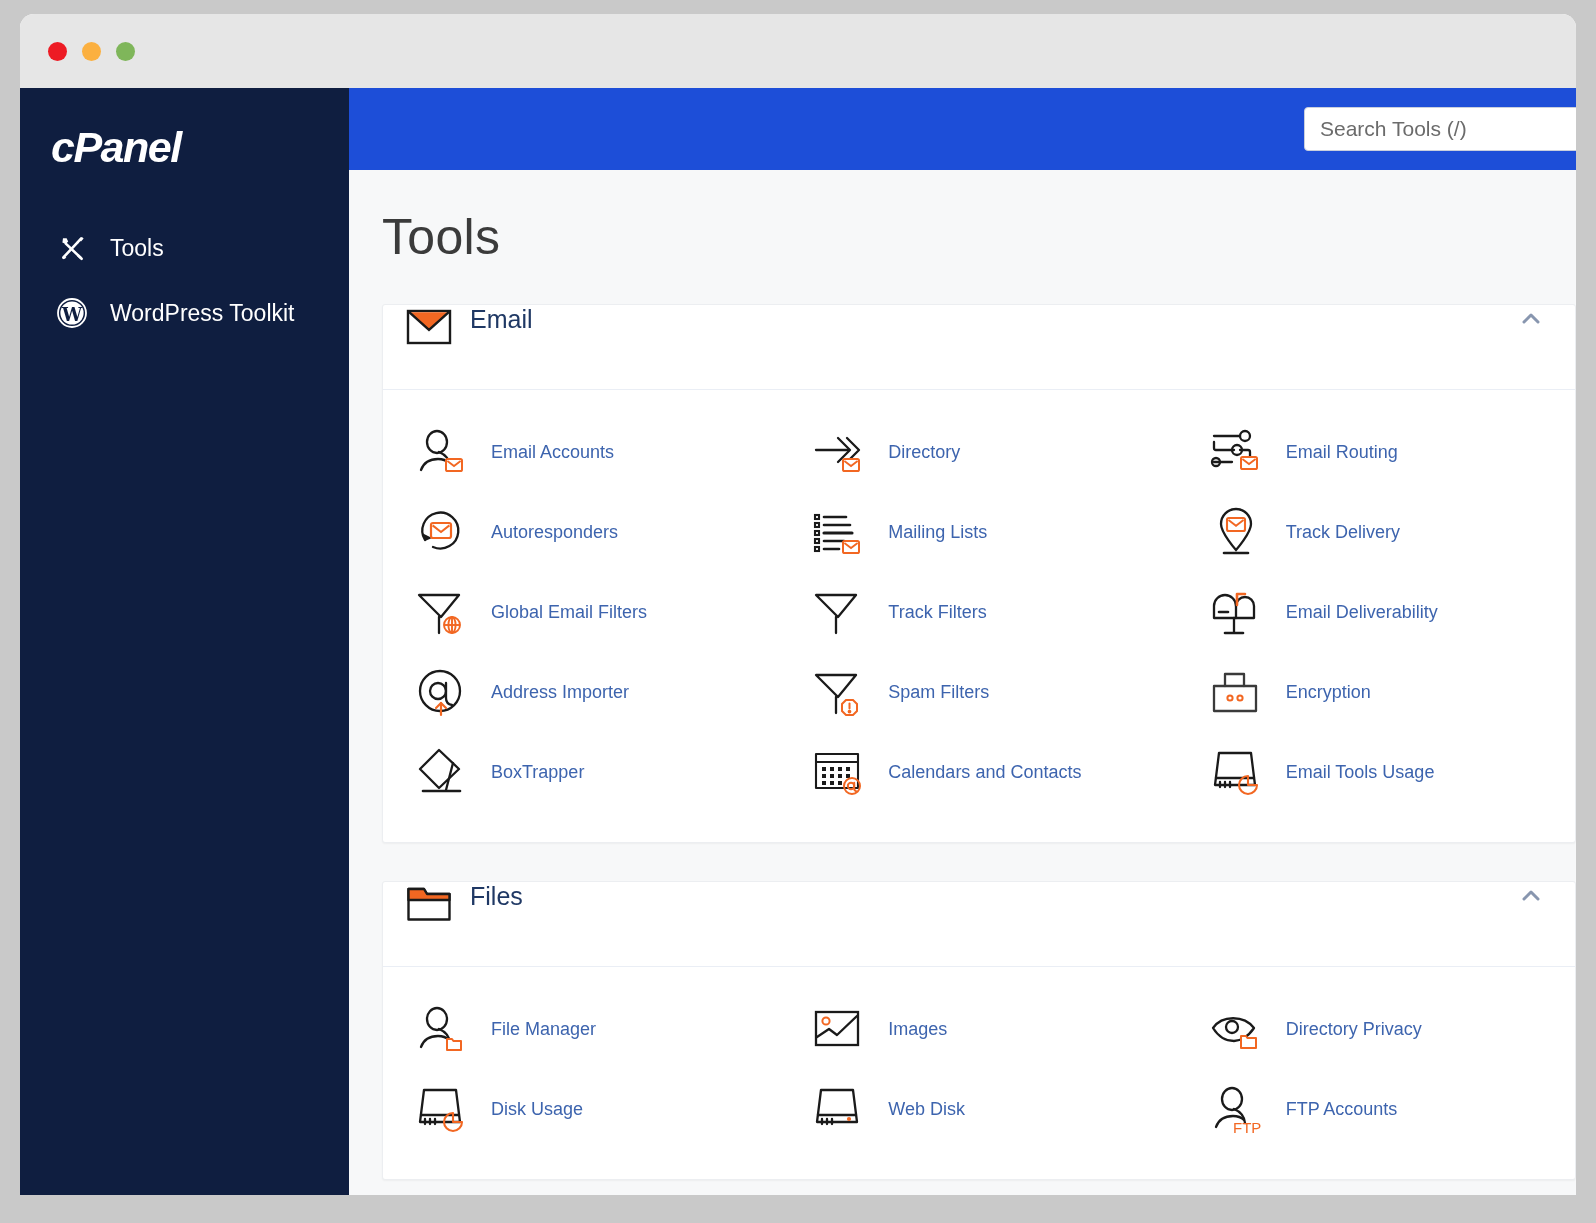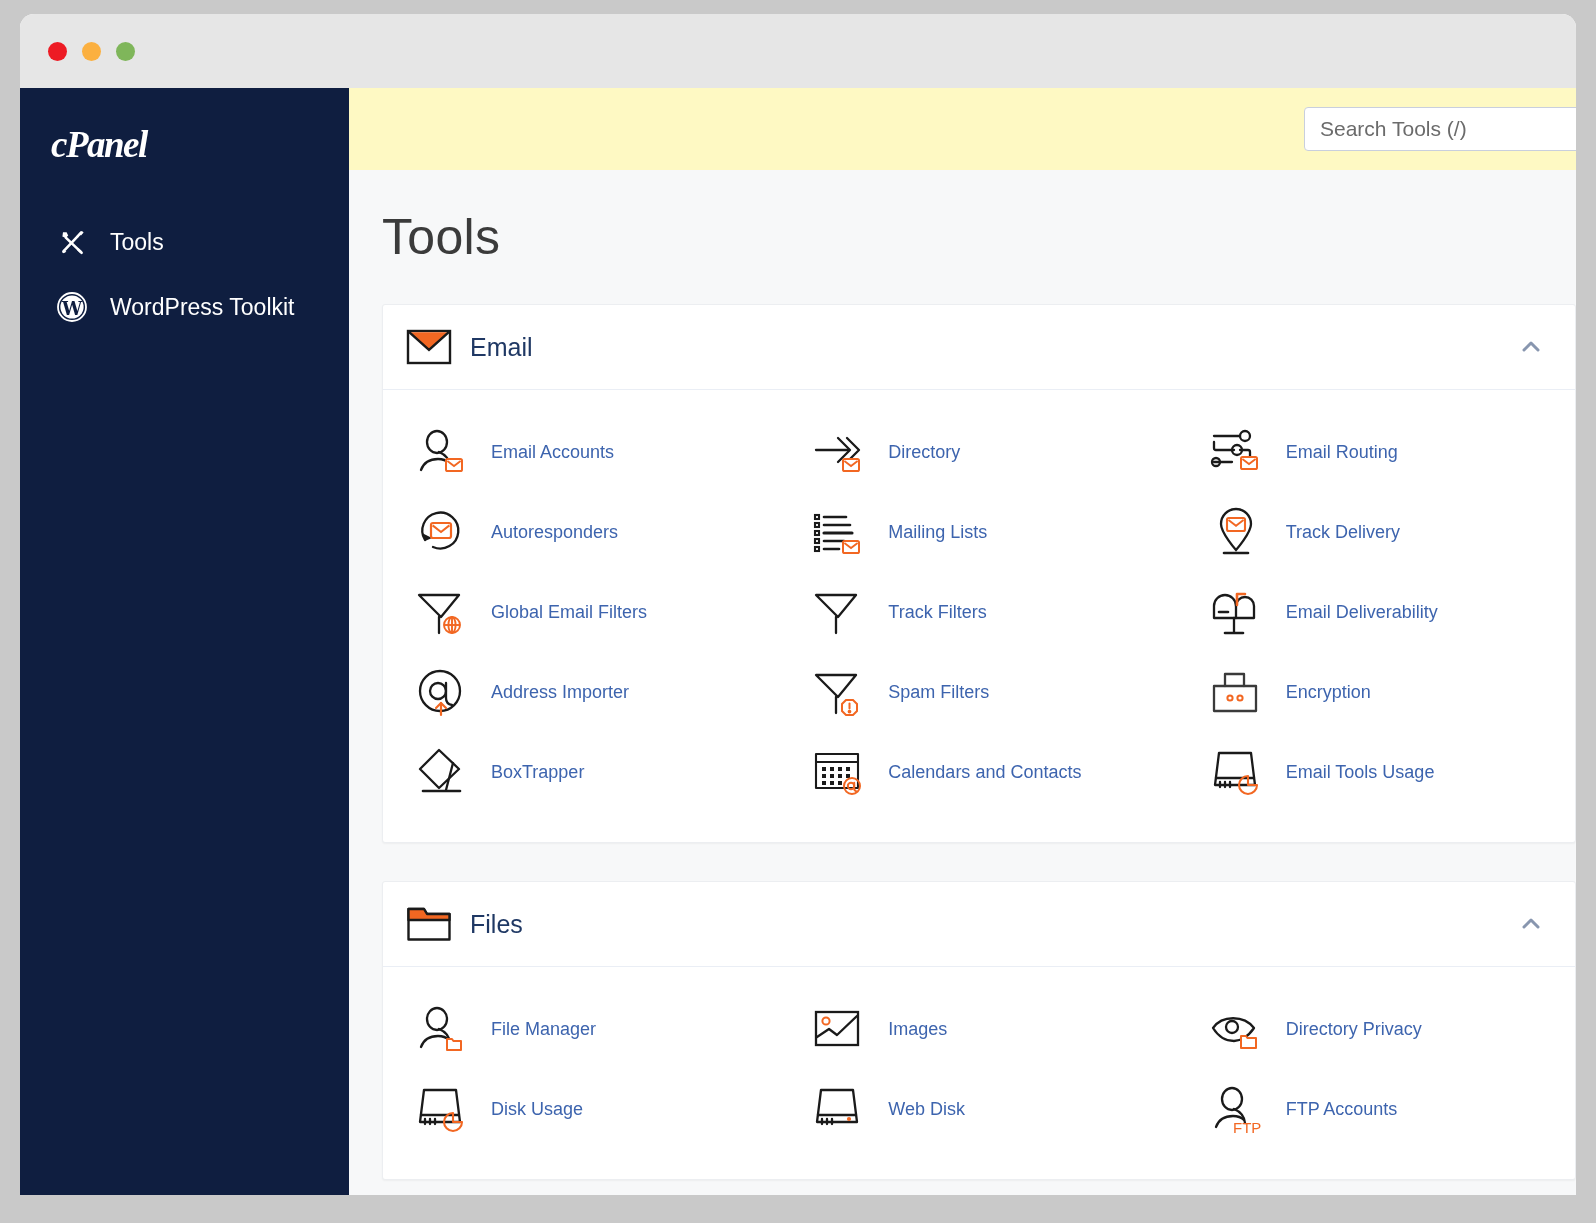--- a/index.html
+++ b/index.html
@@ -45,22 +45,22 @@
 
   
   #sidebar {
     width: 329px;
     flex: 0 0 329px;
     background: #0f1e40;
     padding-top: 38px;
   }
   #logo {
     margin: 0 0 0 31px;
-    font-family: Liberation Serif, serif;
-    font-size: 37px;
+    font-family: Liberation Sans, sans-serif;
+    font-size: 43px;
     font-weight: 700;
     font-style: italic;
     color: #ffffff;
     letter-spacing: -1.5px;
     line-height: 1;
     padding-bottom: 8px;
   }
   .navitem {
     display: flex;
     align-items: center;
@@ -74,21 +74,21 @@
   #nav-tools { margin-top: 47px; }
   #nav-wp    { margin-top: 17px; }
   .navicon { width: 32px; height: 32px; flex: 0 0 32px; display: flex; align-items: center; justify-content: center; }
 
   
   #main { flex: 1 1 auto; display: flex; flex-direction: column; min-width: 0; background: #f7f8f9; }
 
   #topbar {
     height: 82px;
     flex: 0 0 82px;
-    background: #fef9c3;
+    background: #1d4ed8;
     display: flex;
     align-items: center;
     justify-content: flex-end;
     padding-right: 0;
   }
   #search-input {
     width: 300px;
     height: 44px;
     margin-right: -28px;
     border: 1px solid #c9cfdd;
@@ -115,21 +115,20 @@
   .card {
     background: #ffffff;
     margin: 38px 0 0 33px;
     border-radius: 3px;
     border: 1px solid #eceef1;
     box-shadow: 0 1px 2px rgba(0,0,0,.045);
   }
 
   .card-head {
     display: flex;
-    align-items: center;
     height: 85px;
     padding: 0 30px 0 24px;
     border-bottom: 1px solid #eaeef5;
     cursor: pointer;
   }
   .card-head .sec-icon { width: 44px; height: 44px; flex: 0 0 44px; display:flex; align-items:center; justify-content:center; }
   .card-head .sec-title {
     margin-left: 19px;
     font-size: 25px;
     color: #1f3864;

